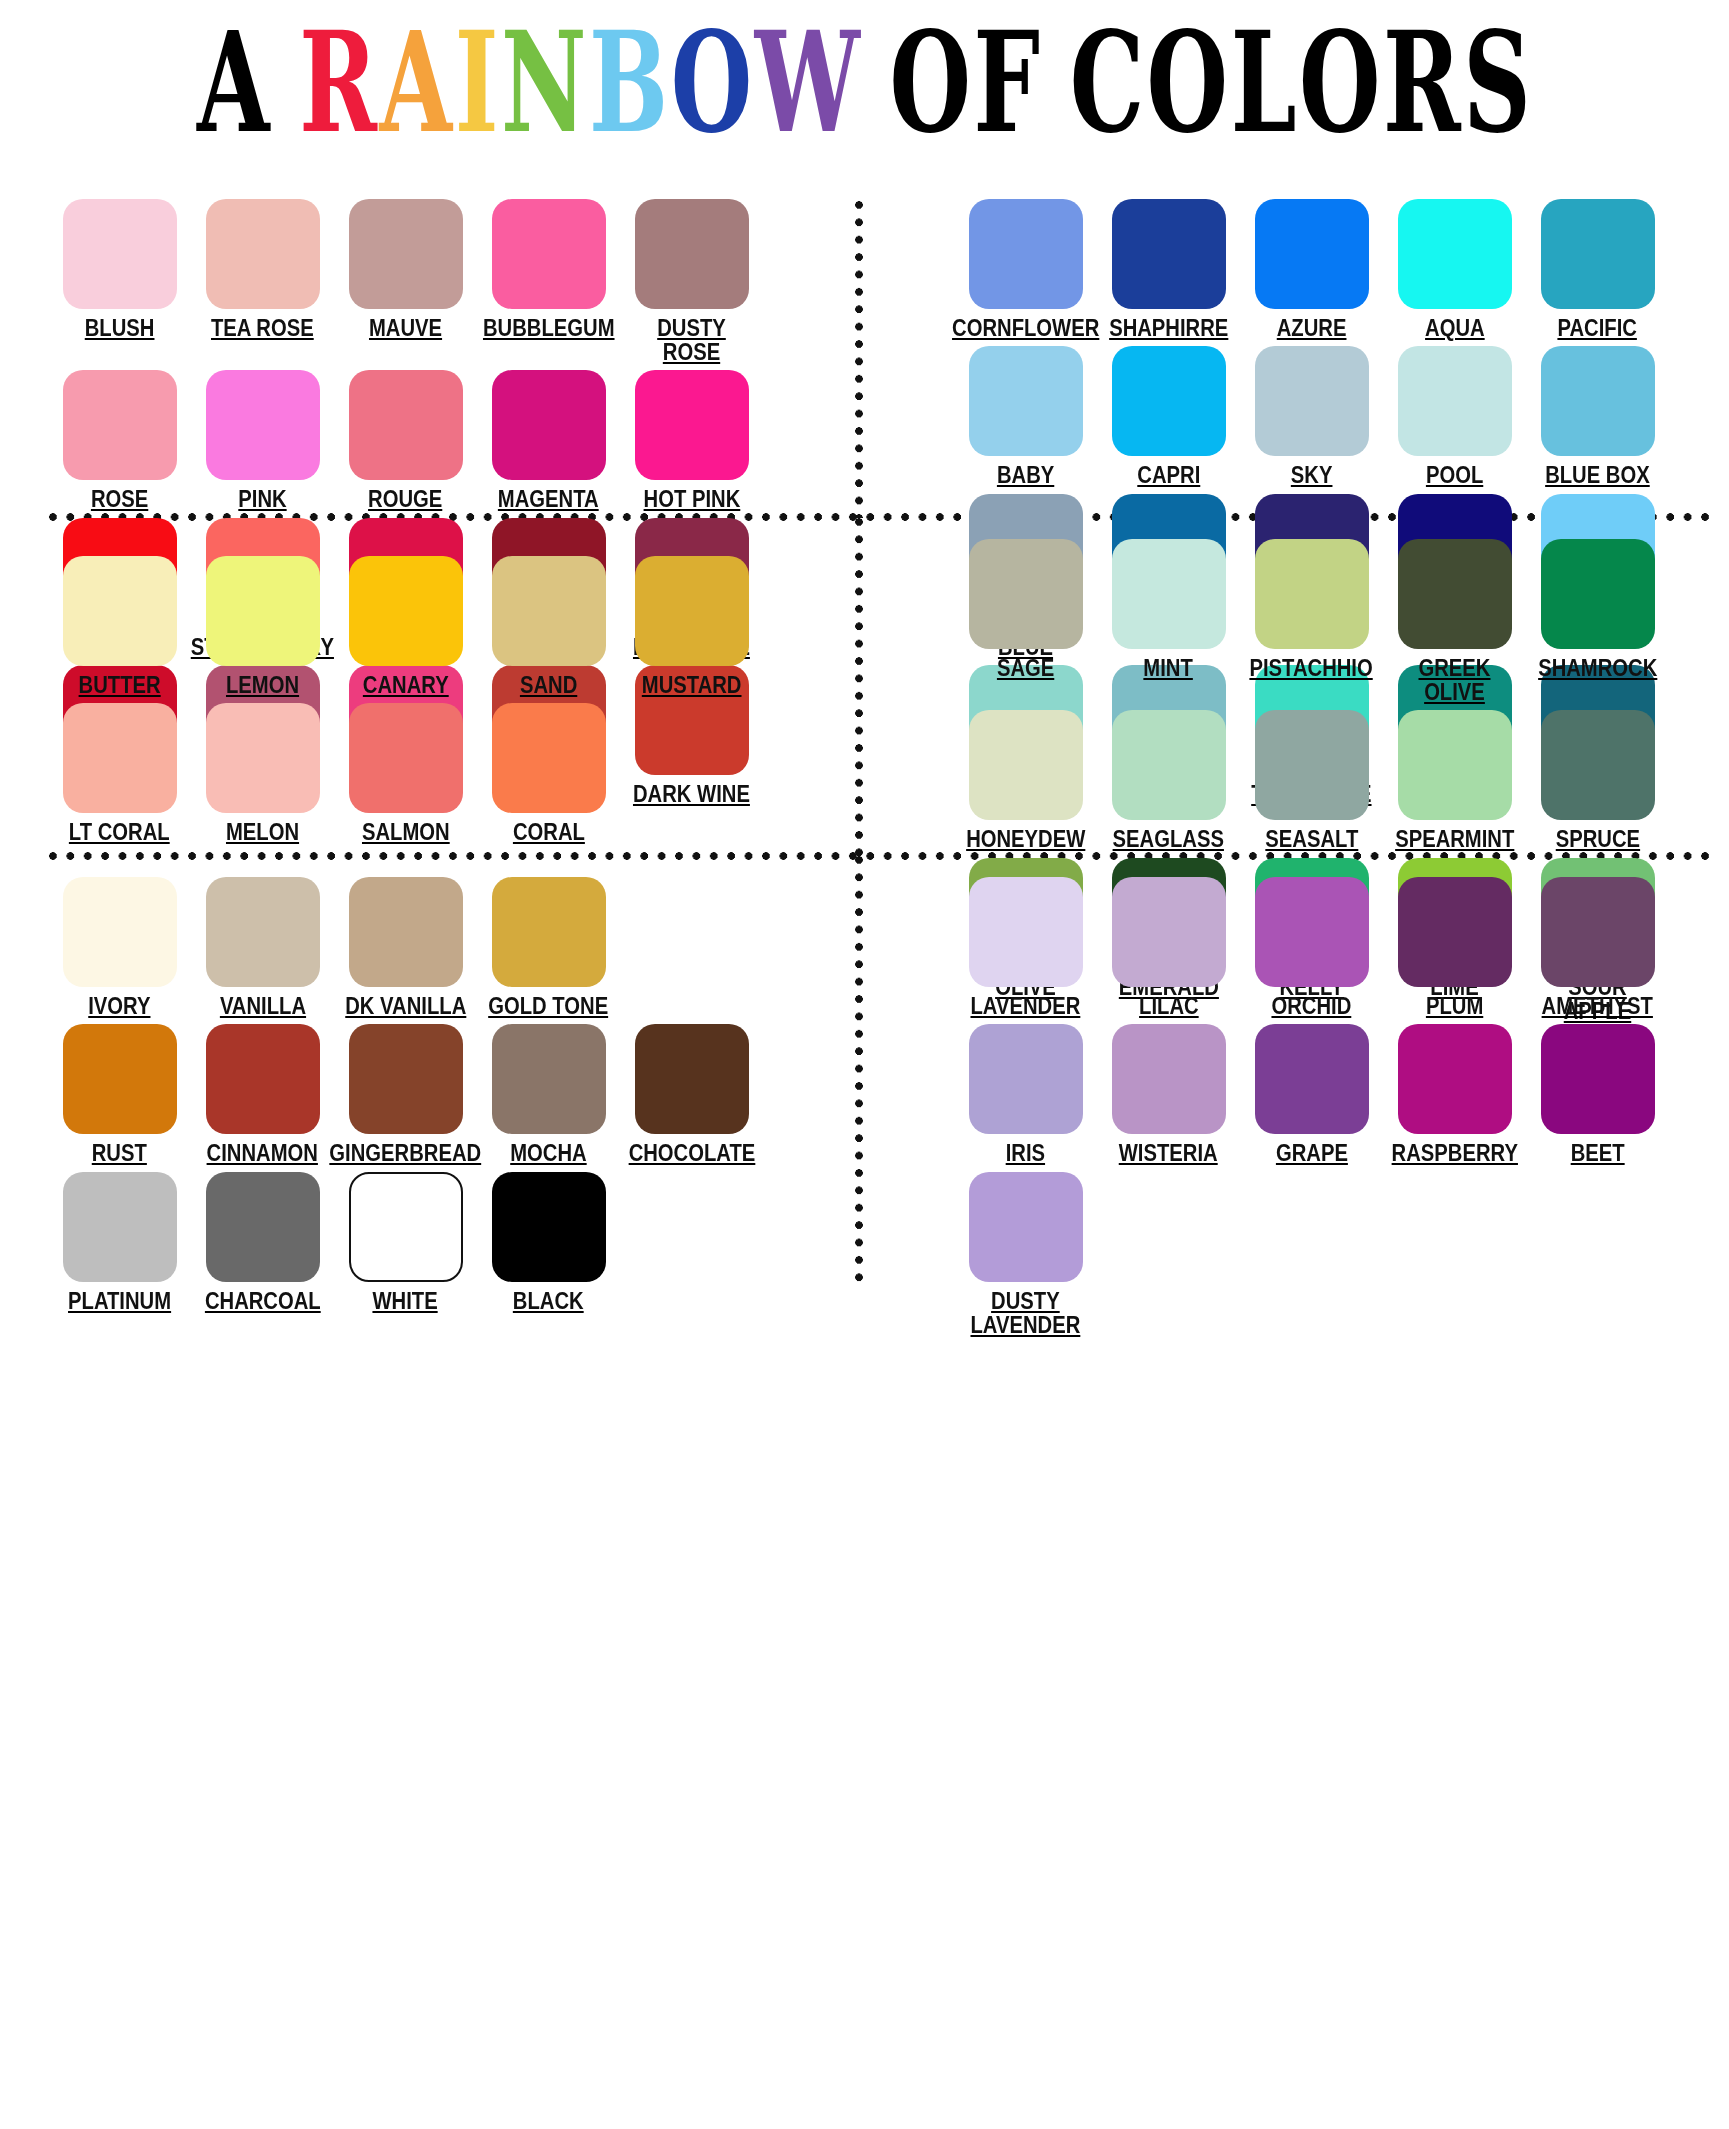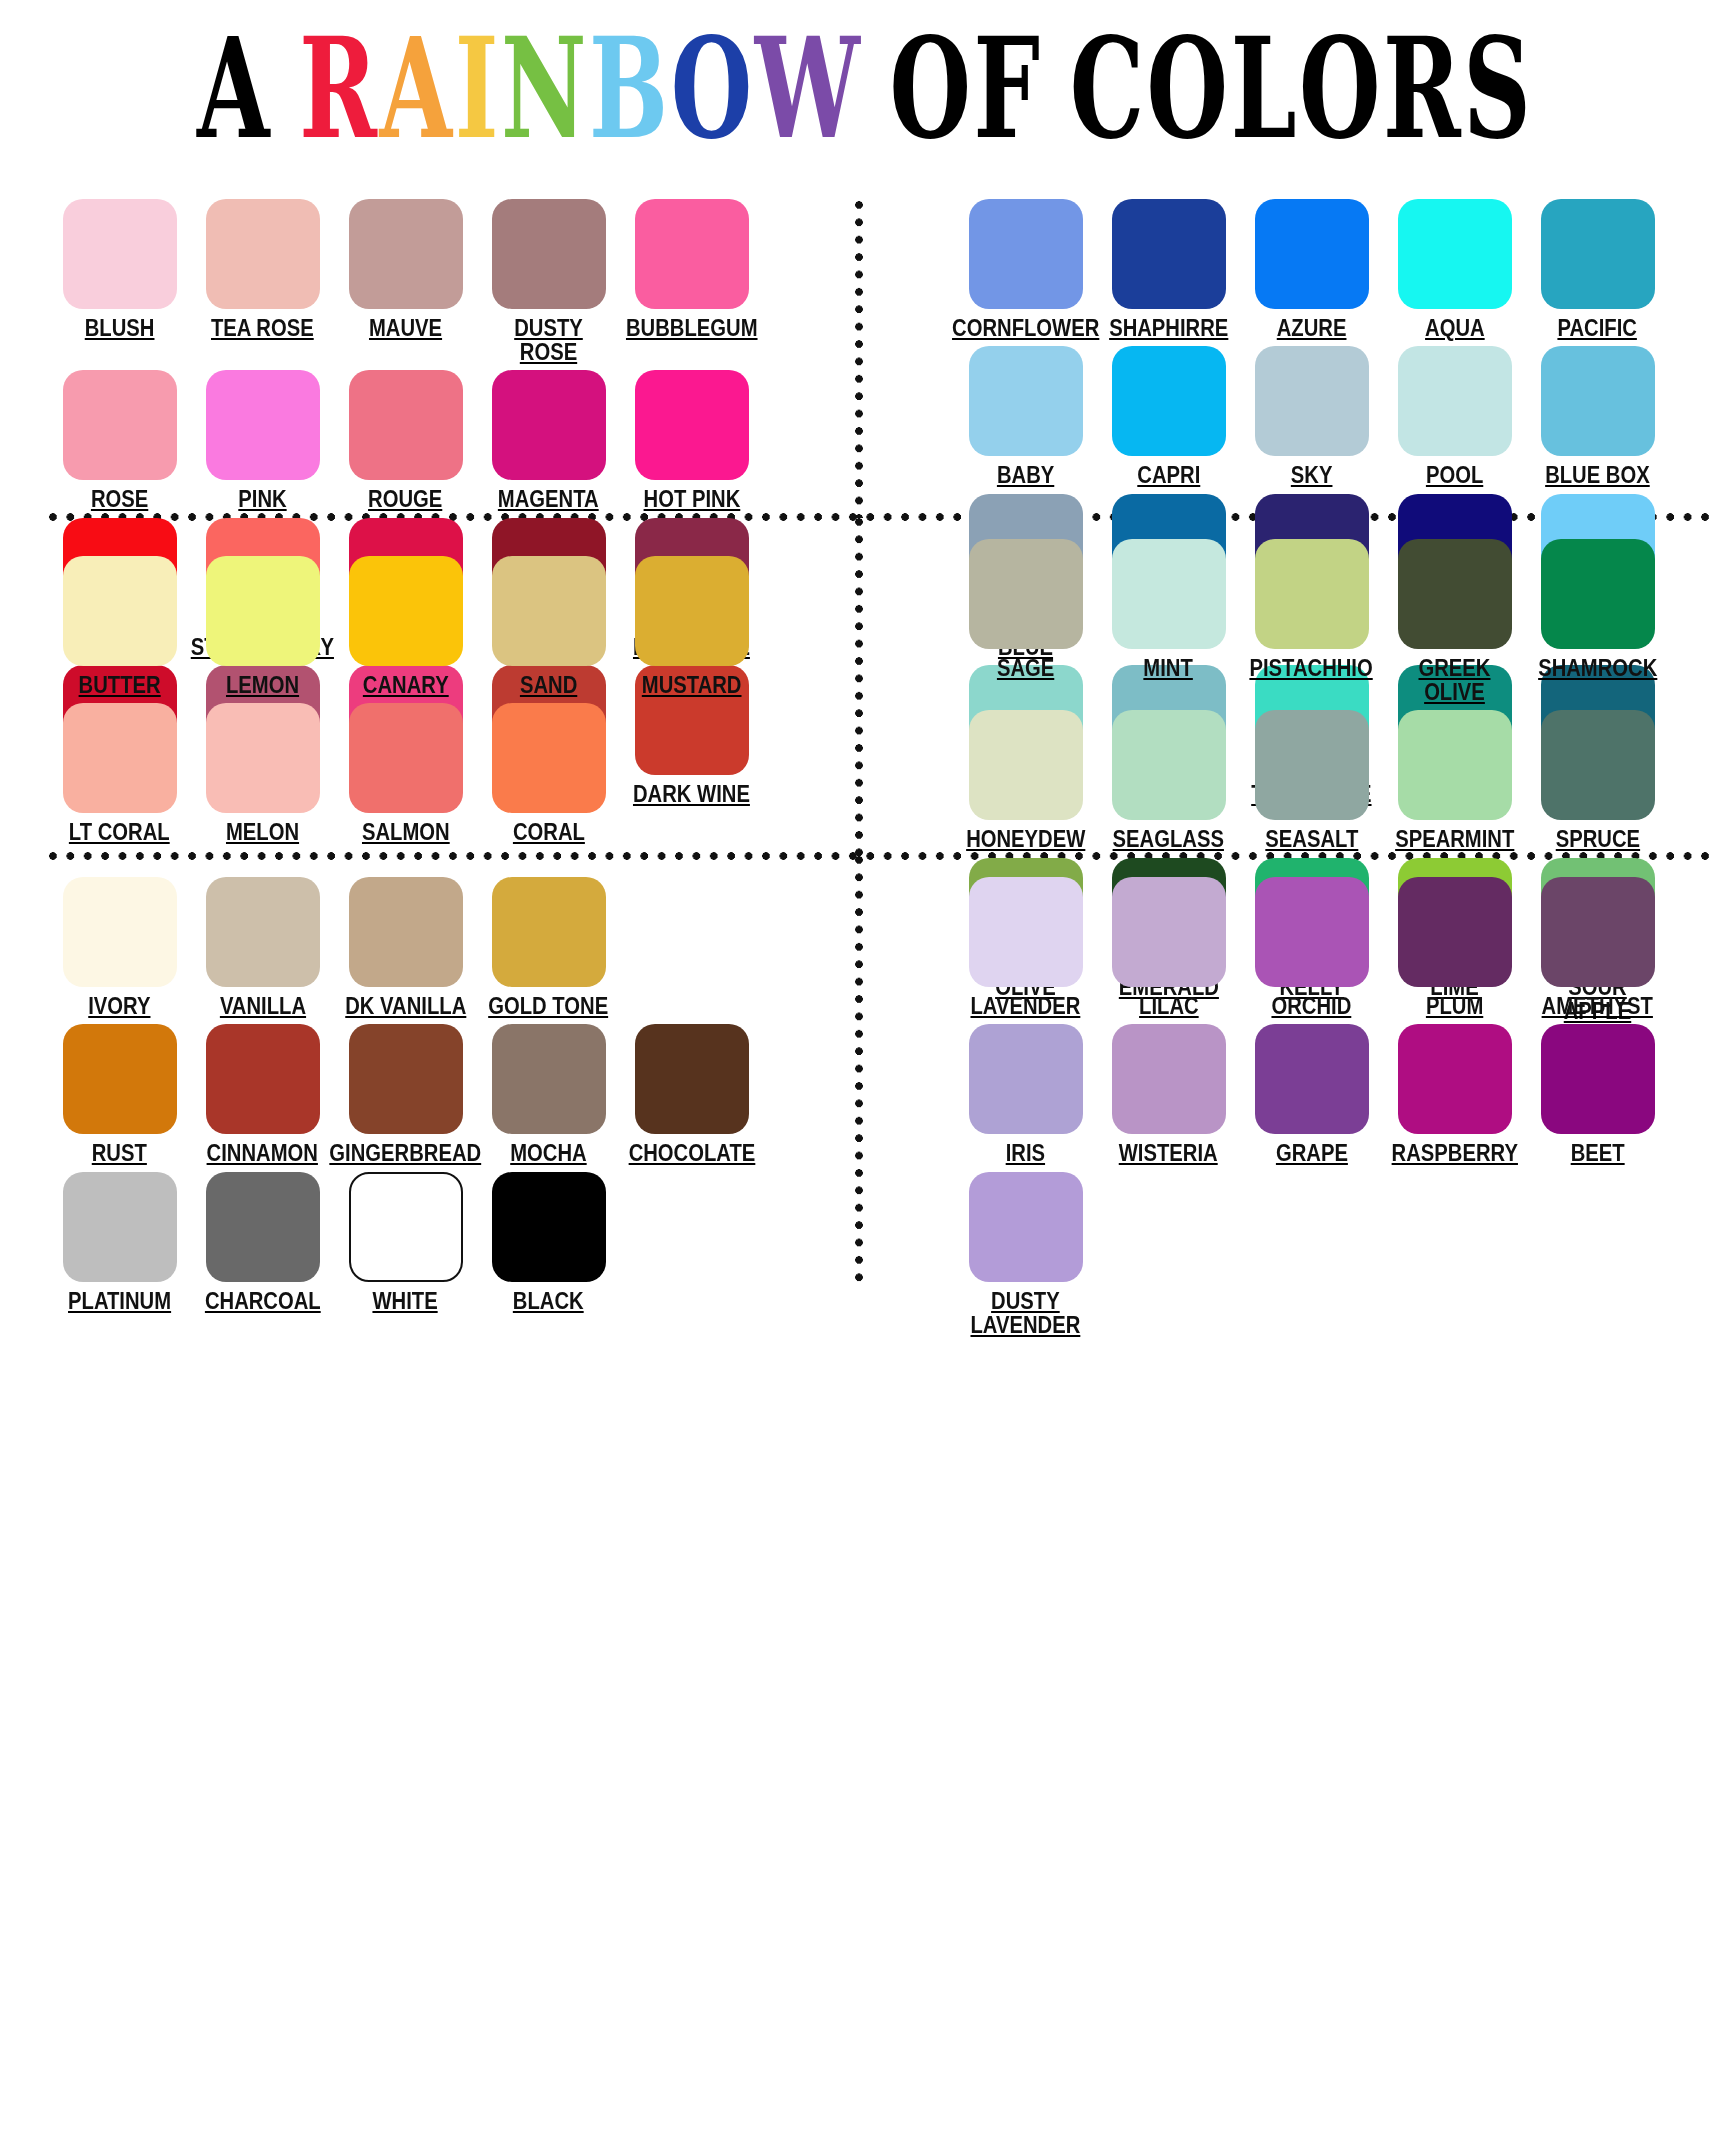--- a/index.html
+++ b/index.html
@@ -13,21 +13,21 @@
     font-family: "Liberation Sans", sans-serif;
     overflow: hidden;
     position: relative;
   }
 
   
   #title-bar {
     width: 100%;
     height: 154px;
     display: flex;
-    align-items: center;
+    align-items: flex-start;
     justify-content: center;
     padding-top: 25px;
     box-sizing: border-box;
   }
   #title {
     font-family: "DejaVu Serif", serif;
     font-weight: bold;
     font-size: 117px;
     letter-spacing: 3.1px;
     line-height: 1;
@@ -128,26 +128,26 @@
         </div>
         <div class="cell">
           <div class="chip" style="background: rgb(240, 189, 180);"></div>
           <div class="chip-label">TEA ROSE</div>
         </div>
         <div class="cell">
           <div class="chip" style="background: rgb(194, 156, 152);"></div>
           <div class="chip-label">MAUVE</div>
         </div>
         <div class="cell">
+          <div class="chip" style="background: rgb(250, 93, 160);"></div>
+          <div class="chip-label">BUBBLEGUM</div>
+        </div>
+        <div class="cell">
           <div class="chip" style="background: rgb(164, 124, 124);"></div>
           <div class="chip-label">DUSTY ROSE</div>
-        </div>
-        <div class="cell">
-          <div class="chip" style="background: rgb(250, 93, 160);"></div>
-          <div class="chip-label">BUBBLEGUM</div>
         </div>
       </div>
       <div class="swatch-row">
         <div class="cell">
           <div class="chip" style="background: rgb(247, 155, 174);"></div>
           <div class="chip-label">ROSE</div>
         </div>
         <div class="cell">
           <div class="chip" style="background: rgb(250, 122, 224);"></div>
           <div class="chip-label">PINK</div>

